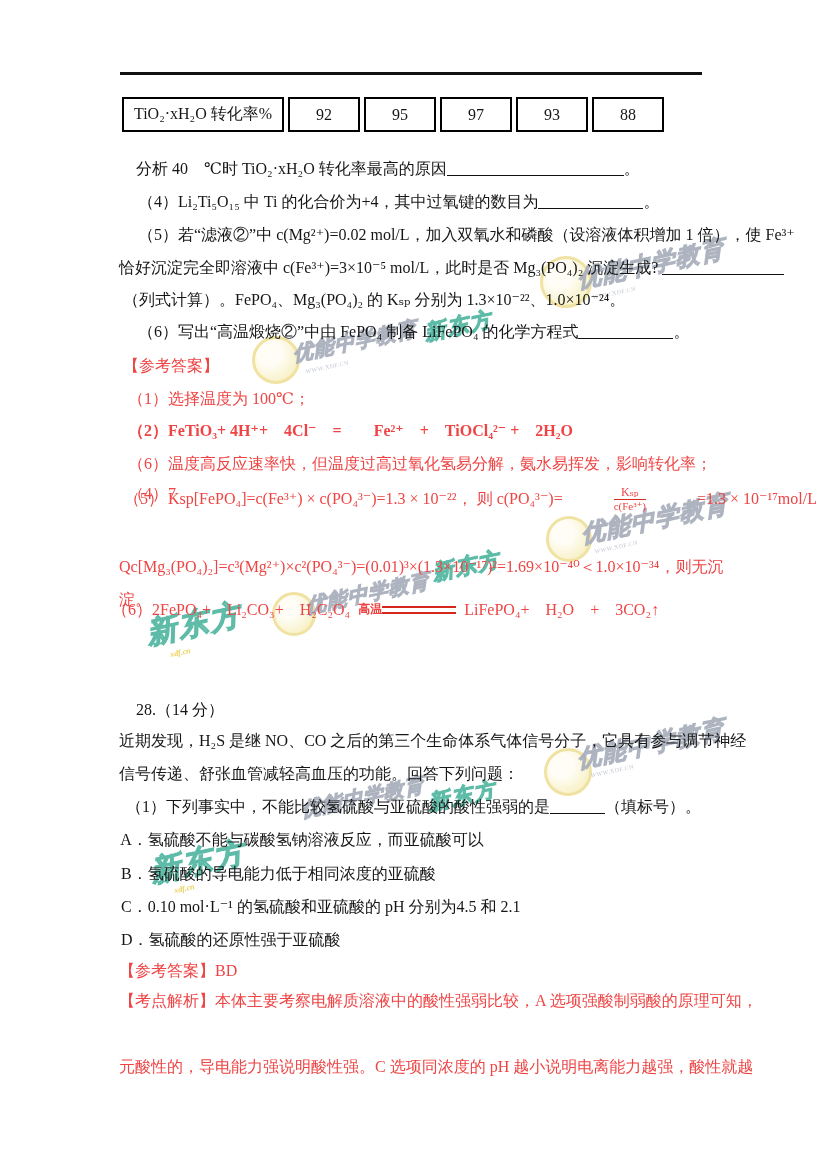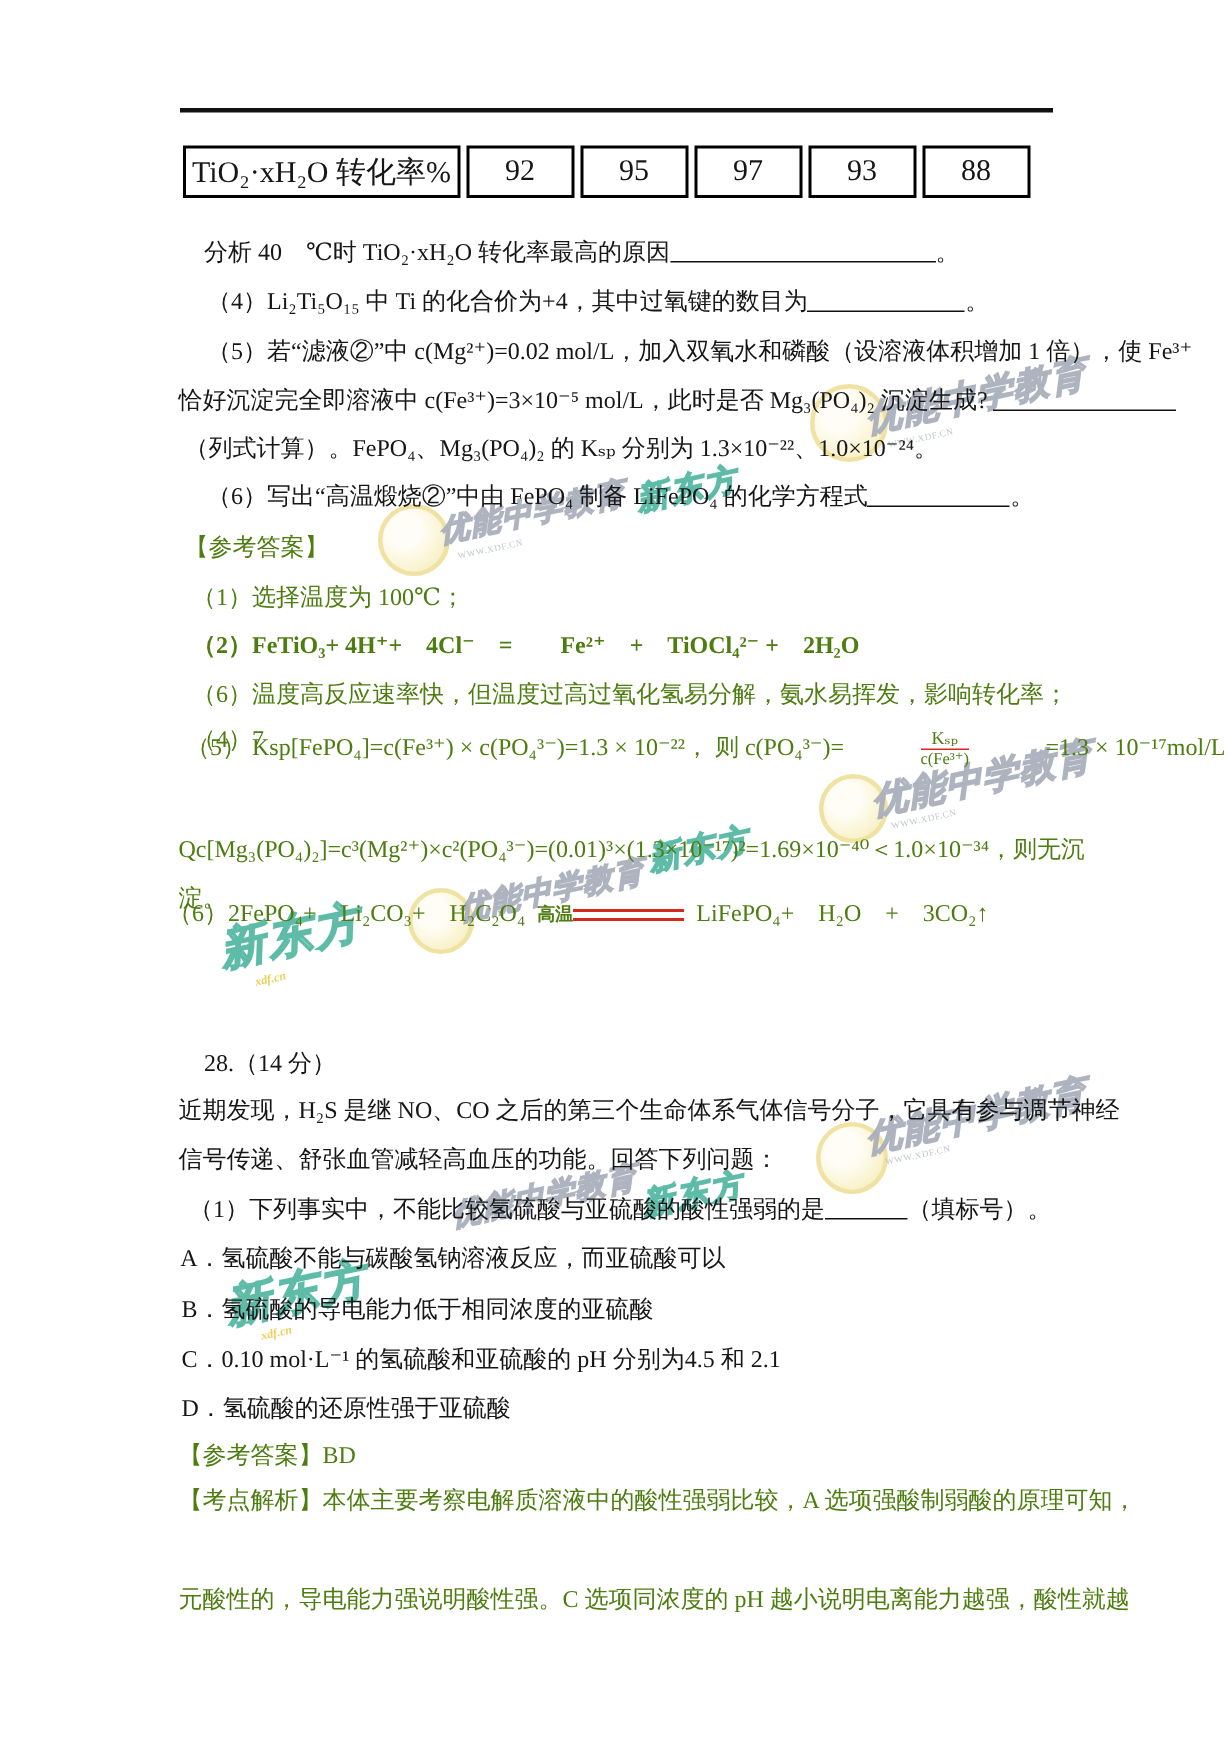--- a/index.html
+++ b/index.html
@@ -9,34 +9,34 @@
     background:#ffffff;
     overflow:hidden;
     font-family:"Liberation Serif","DejaVu Serif",serif;
     color:#161616;
   }
   .rule{position:absolute;left:120px;top:72px;width:582px;height:3px;background:#111;}
   
   .tbl{
     position:absolute;left:118px;top:97px;
     border-collapse:separate;border-spacing:4px 0;
-    font-size:20px;color:#161616;
+    font-size:16px;color:#161616;
   }
   .tbl td{
     border:2px solid #000;height:31px;text-align:center;
     padding:0 4px;white-space:nowrap;
   }
   .tbl td.th{width:150px;}
   .tbl td.v{width:60px;}
   
   .line{
     position:absolute;white-space:pre;
     font-size:16px;line-height:20px;color:#161616;
   }
-  .red{color:#4d7c0f;}
+  .red{color:#ef4444;}
   .blank{
     display:inline-block;height:14px;vertical-align:-2px;
     border-bottom:1.5px solid #111;
   }
   .w177{width:177px}.w105{width:105px}.w122{width:122px}.w95{width:95px}.w55{width:55px}
   .flexline{display:flex;align-items:center;}
   
   .frac{display:inline-flex;flex-direction:column;align-items:center;margin:0 3px;line-height:1;}
   .frac .num{font-size:12px;padding:0 4px 1px;}
   .frac .bar{align-self:stretch;border-top:1.5px solid #d5291e;}

